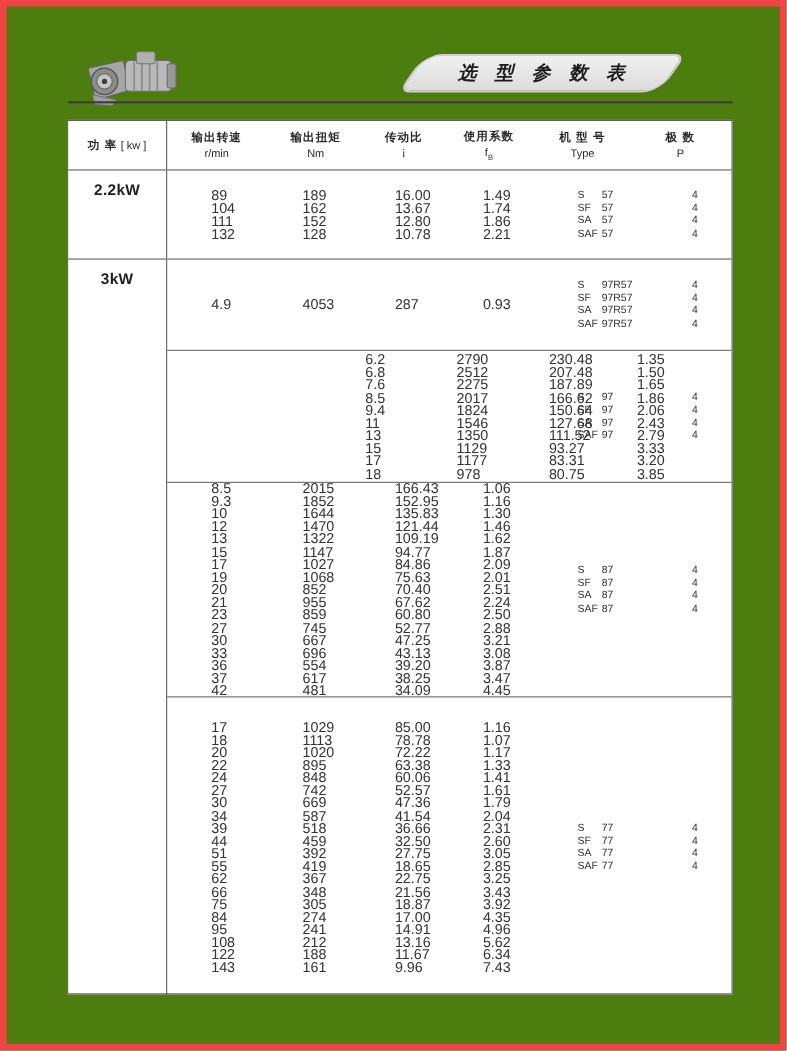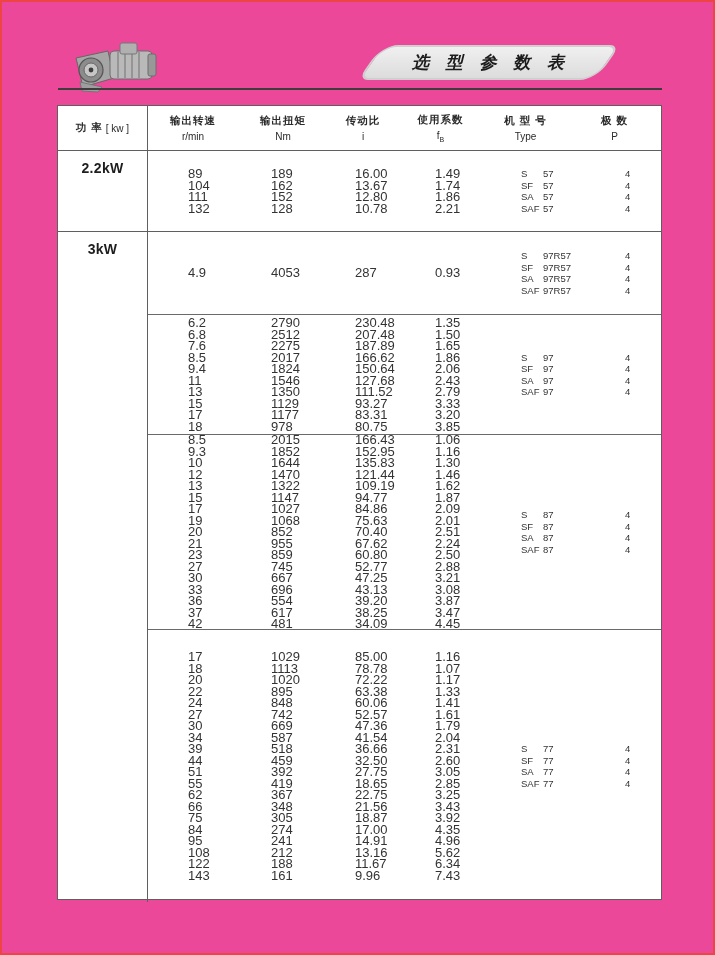--- a/index.html
+++ b/index.html
@@ -1,21 +1,21 @@
 <!DOCTYPE html>
 <html><head>
 <meta charset="utf-8">
 <style>
   html,body{margin:0;padding:0;}
   body{
     width:715px;height:955px;background:#ffffff;position:relative;
     font-family:"Liberation Sans","DejaVu Sans",sans-serif;color:#303030;
     overflow:hidden;
   }
-  .page{position:absolute;inset:0;border:2px solid #ef4444;box-sizing:border-box;background:#ec4899;}
+  .page{position:absolute;inset:0;border:6px solid #ef4444;box-sizing:border-box;background:#4d7c0f;}
 
   
   .logo{position:absolute;left:66px;top:36px;width:96px;height:56px;}
   .banner{position:absolute;left:368px;top:43px;width:238px;height:35px;}
   .banner .shape{
     position:absolute;inset:0;
     background:linear-gradient(180deg,#f0f0f0,#dcdcdc);
     border:2px solid #cfcfcf;
     transform:skewX(-35deg);
     border-radius:16px 10px 16px 10px;
@@ -226,21 +226,21 @@
                 </div>
                 <div class="trow">
                   <span class="tname">
                     <span class="tprefix">SAF</span>
                     <span class="tcode">97R57</span>
                   </span>
                   <span class="pole">4</span>
                 </div>
               </div>
             </div>
-            <div class="block" style="height: 120px;">
+            <div class="block" style="height: 120px; align-items: flex-end;">
               <div class="rows">
                 <div class="row">
                   <span class="c c0">6.2</span>
                   <span class="c c1">2790</span>
                   <span class="c c2">230.48</span>
                   <span class="c c3">1.35</span>
                 </div>
                 <div class="row">
                   <span class="c c0">6.8</span>
                   <span class="c c1">2512</span>

